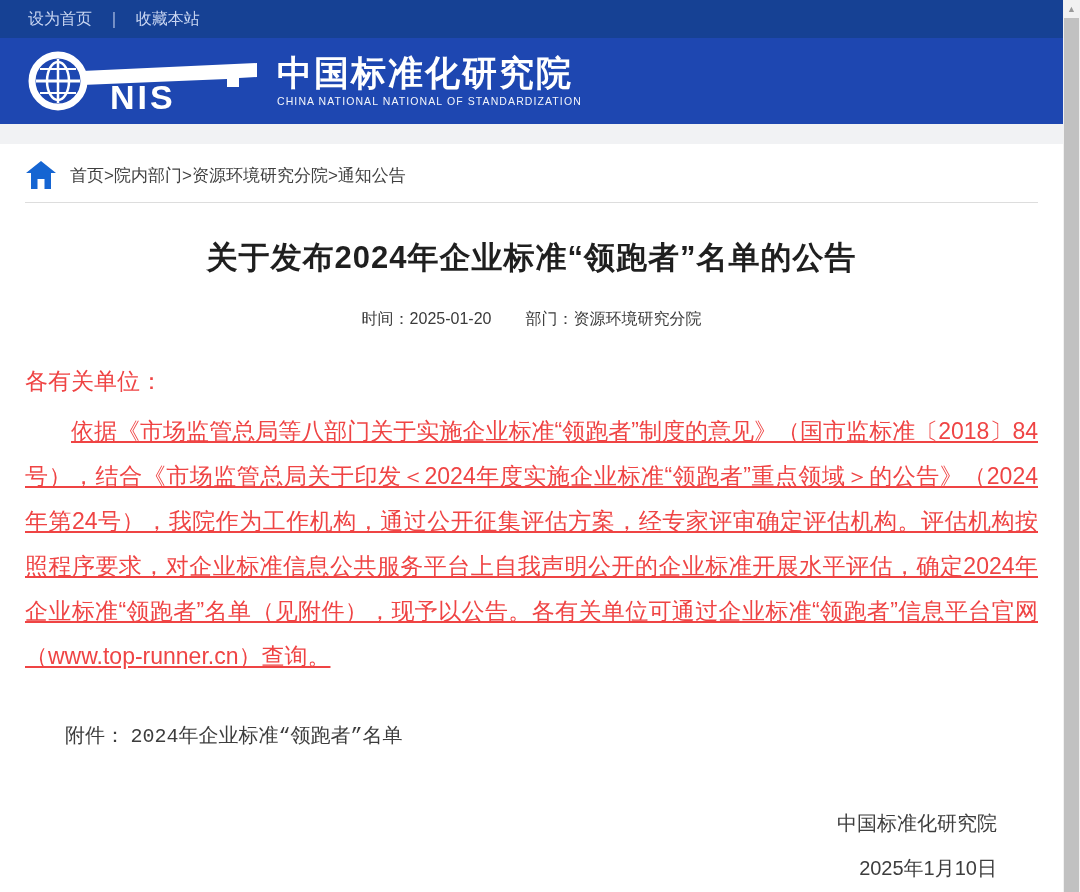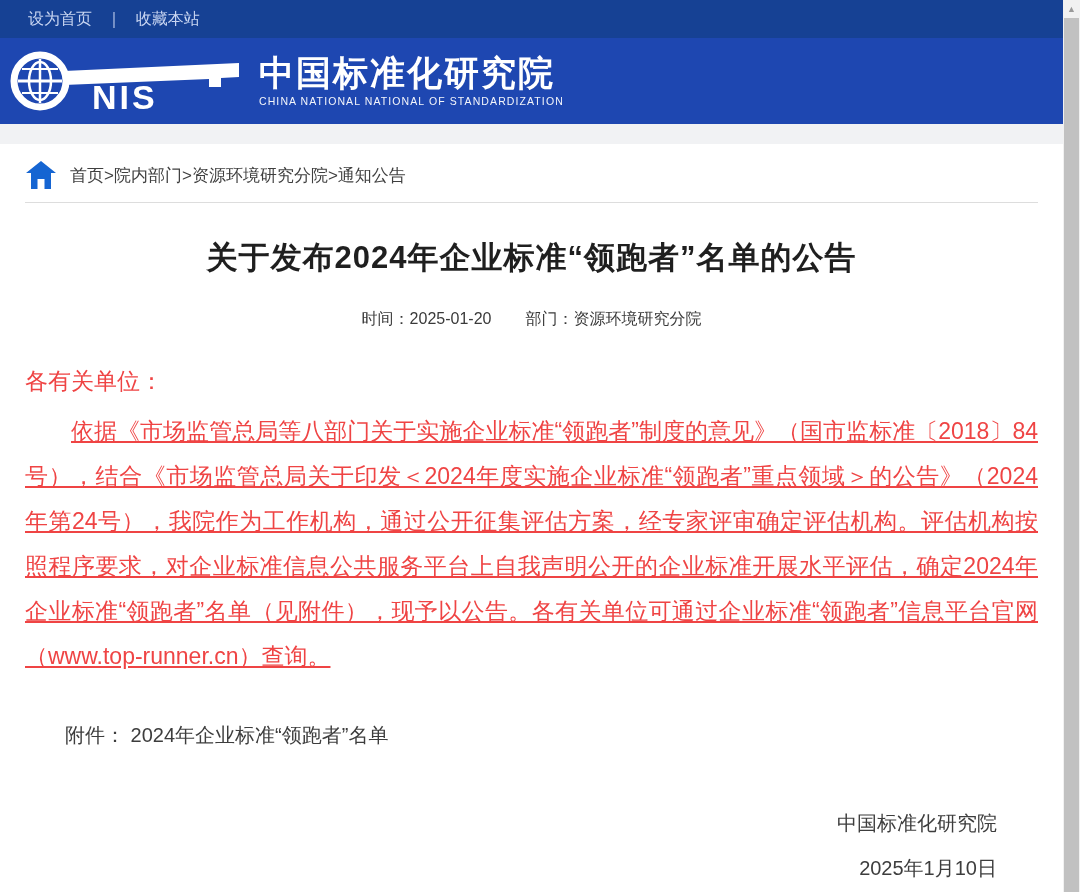--- a/index.html
+++ b/index.html
@@ -36,21 +36,21 @@
     color: #c9d6f2;
     font-size: 16px;
   }
   .topbar a { color: #c9d6f2; text-decoration: none; cursor: pointer; }
   .topbar .sep { margin: 0 14px; color: #c9d6f2; }
   
   .header {
     width: 1063px; height: 86px;
     background: #1e47b1;
     display: flex; align-items: center;
-    padding-left: 6px;
+    padding-left: 24px;
   }
   .logo { display: flex; align-items: center; }
   .org-names { margin-left: 18px; color: #ffffff; }
   .org-cn {
     font-family: "Liberation Serif", "DejaVu Serif", serif;
     font-size: 35px; font-weight: bold; letter-spacing: 2px;
     line-height: 38px;
   }
   .org-en {
     font-size: 10.5px; letter-spacing: 1.1px; margin-top: 2px;
@@ -86,21 +86,21 @@
     line-height: 45px;
     text-align: justify;
   }
   .salutation { line-height: 30px; }
   .body-paragraph { margin-top: 13px; text-indent: 2em; text-decoration: underline; }
   .attachment-line {
     margin: 43px 25px 0 25px;
     font-size: 20px; color: #3d3d3d;
     text-indent: 2em;
   }
-  .attachment-name { cursor: pointer; }
+  .attachment-name { cursor: pointer; font-family: Liberation Mono, monospace; }
   .signature {
     margin-top: 52px;
     padding-right: 66px;
     text-align: right;
     font-size: 20px; color: #3d3d3d;
     line-height: 45px;
   }
 </style>
 </head>
 <body>

